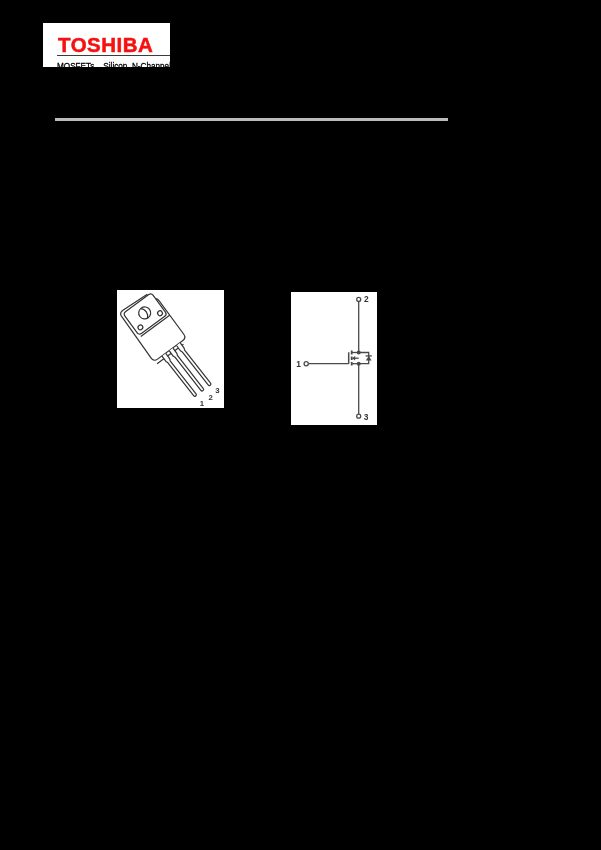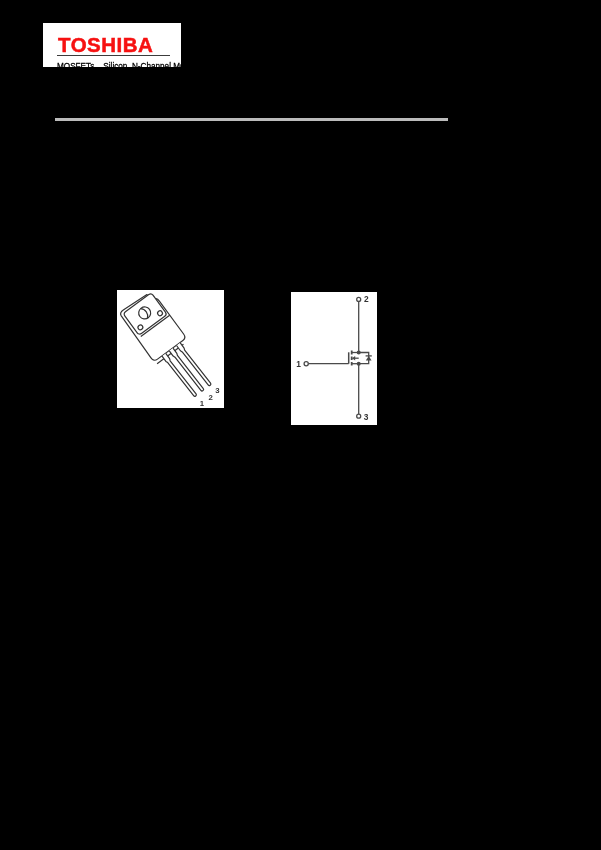--- a/index.html
+++ b/index.html
@@ -1,18 +1,18 @@
 <!DOCTYPE html>
 <html><head>
 <meta charset="utf-8">
 <style>
 html,body{margin:0;padding:0;}
 body{width:601px;height:850px;background:#000;position:relative;overflow:hidden;
      font-family:"Liberation Sans",sans-serif;}
-.logo{position:absolute;left:43px;top:23px;width:138px;height:44px;background:#fff;overflow:hidden;filter:blur(0.4px);}
+.logo{position:absolute;left:43px;top:23px;width:127px;height:44px;background:#fff;overflow:hidden;filter:blur(0.4px);}
 .tword{position:absolute;left:15px;top:10.6px;width:110px;color:#f61111;font-weight:bold;
        font-size:19.6px;letter-spacing:0.5px;transform:scaleX(1.045);transform-origin:left top;white-space:nowrap;-webkit-text-stroke:0.5px #f61111;}
 .tline{position:absolute;left:13.6px;top:31.5px;width:113.5px;height:1.8px;background:#3c3c3c;}
 .tsub{position:absolute;left:13.8px;top:36.6px;font-size:9.5px;color:#000;white-space:nowrap;transform:scaleX(0.86);transform-origin:left top;-webkit-text-stroke:0.3px #000;}
 .rule{position:absolute;left:55px;top:118px;width:393px;height:2.6px;background:#bbb;filter:blur(0.4px);}
 .pkg{position:absolute;left:117px;top:290px;filter:blur(0.4px);}
 .ckt{position:absolute;left:291px;top:292px;filter:blur(0.4px);}
 </style>
 </head>
 <body>

